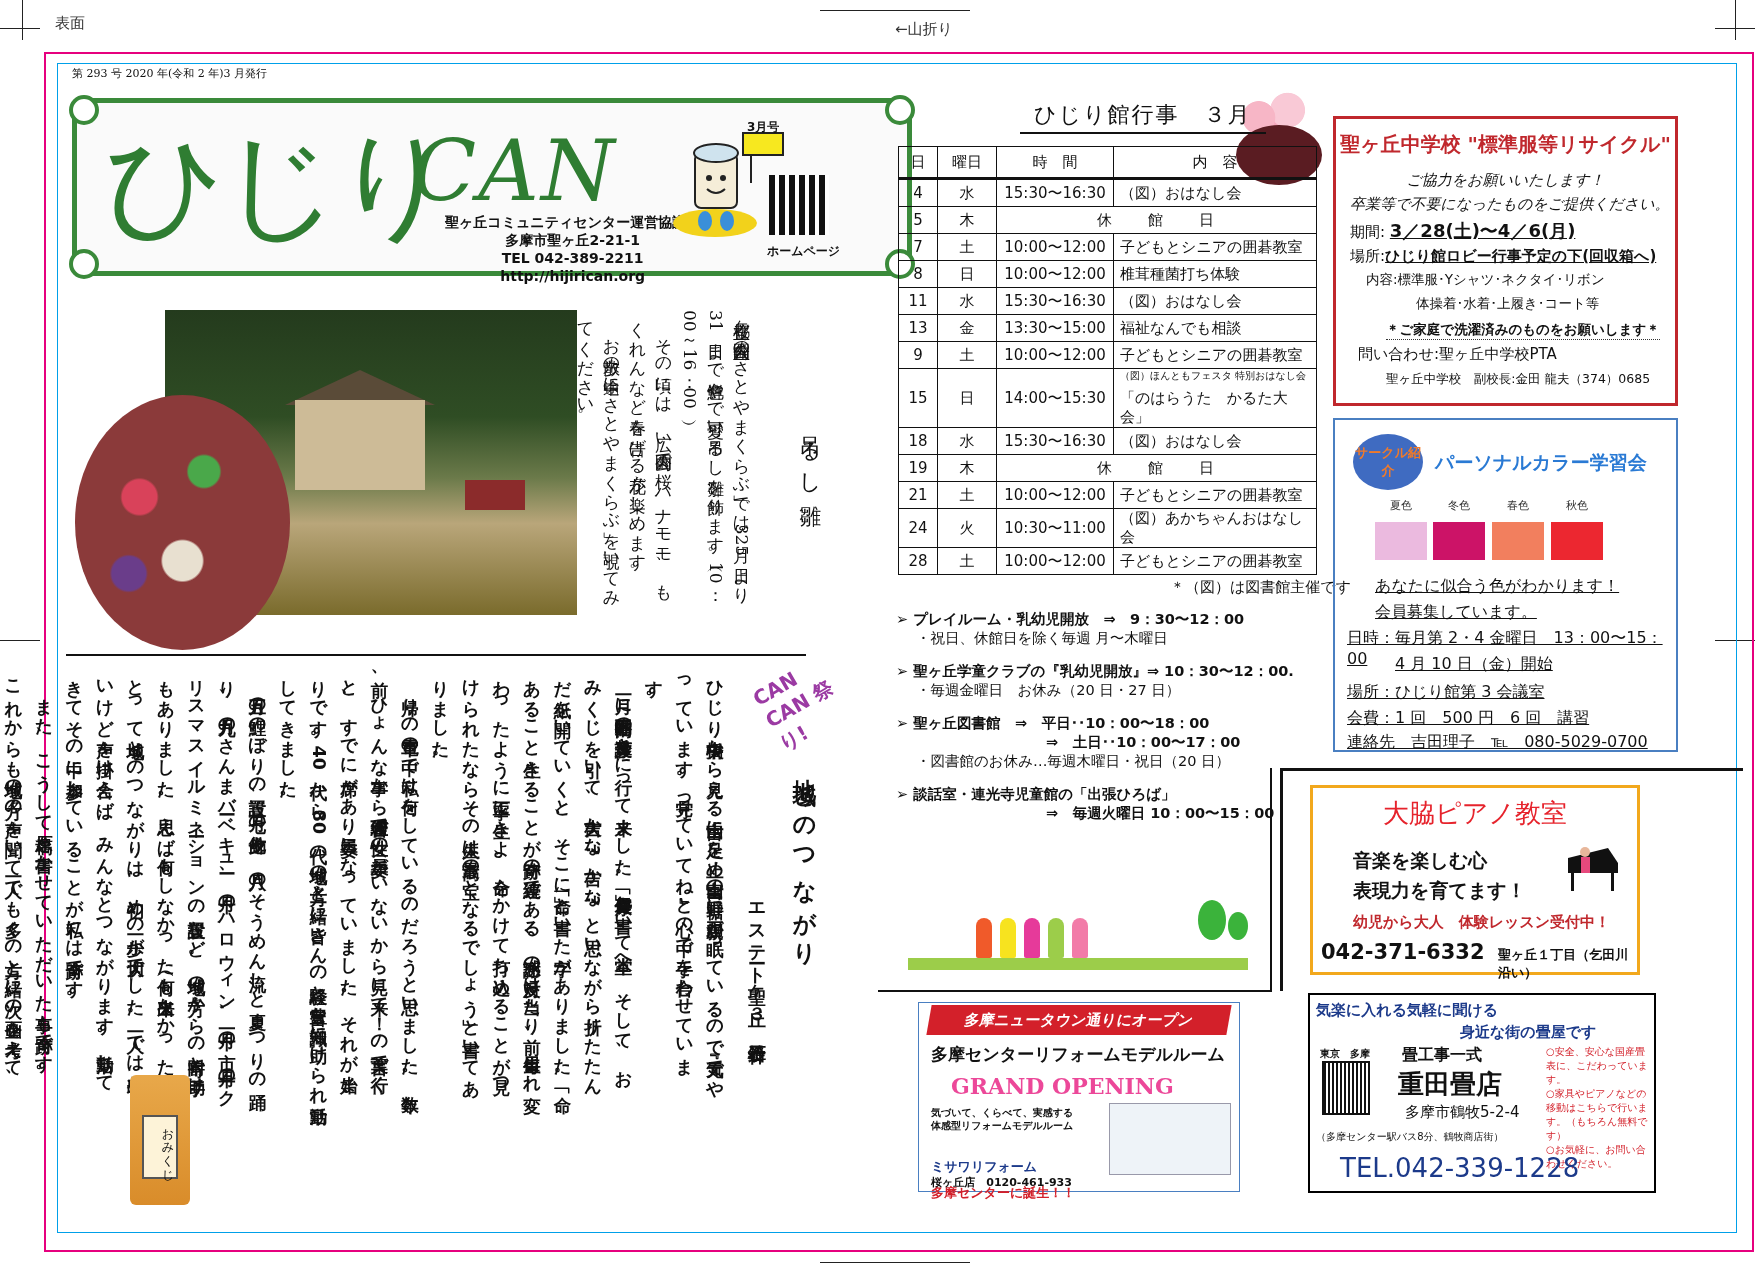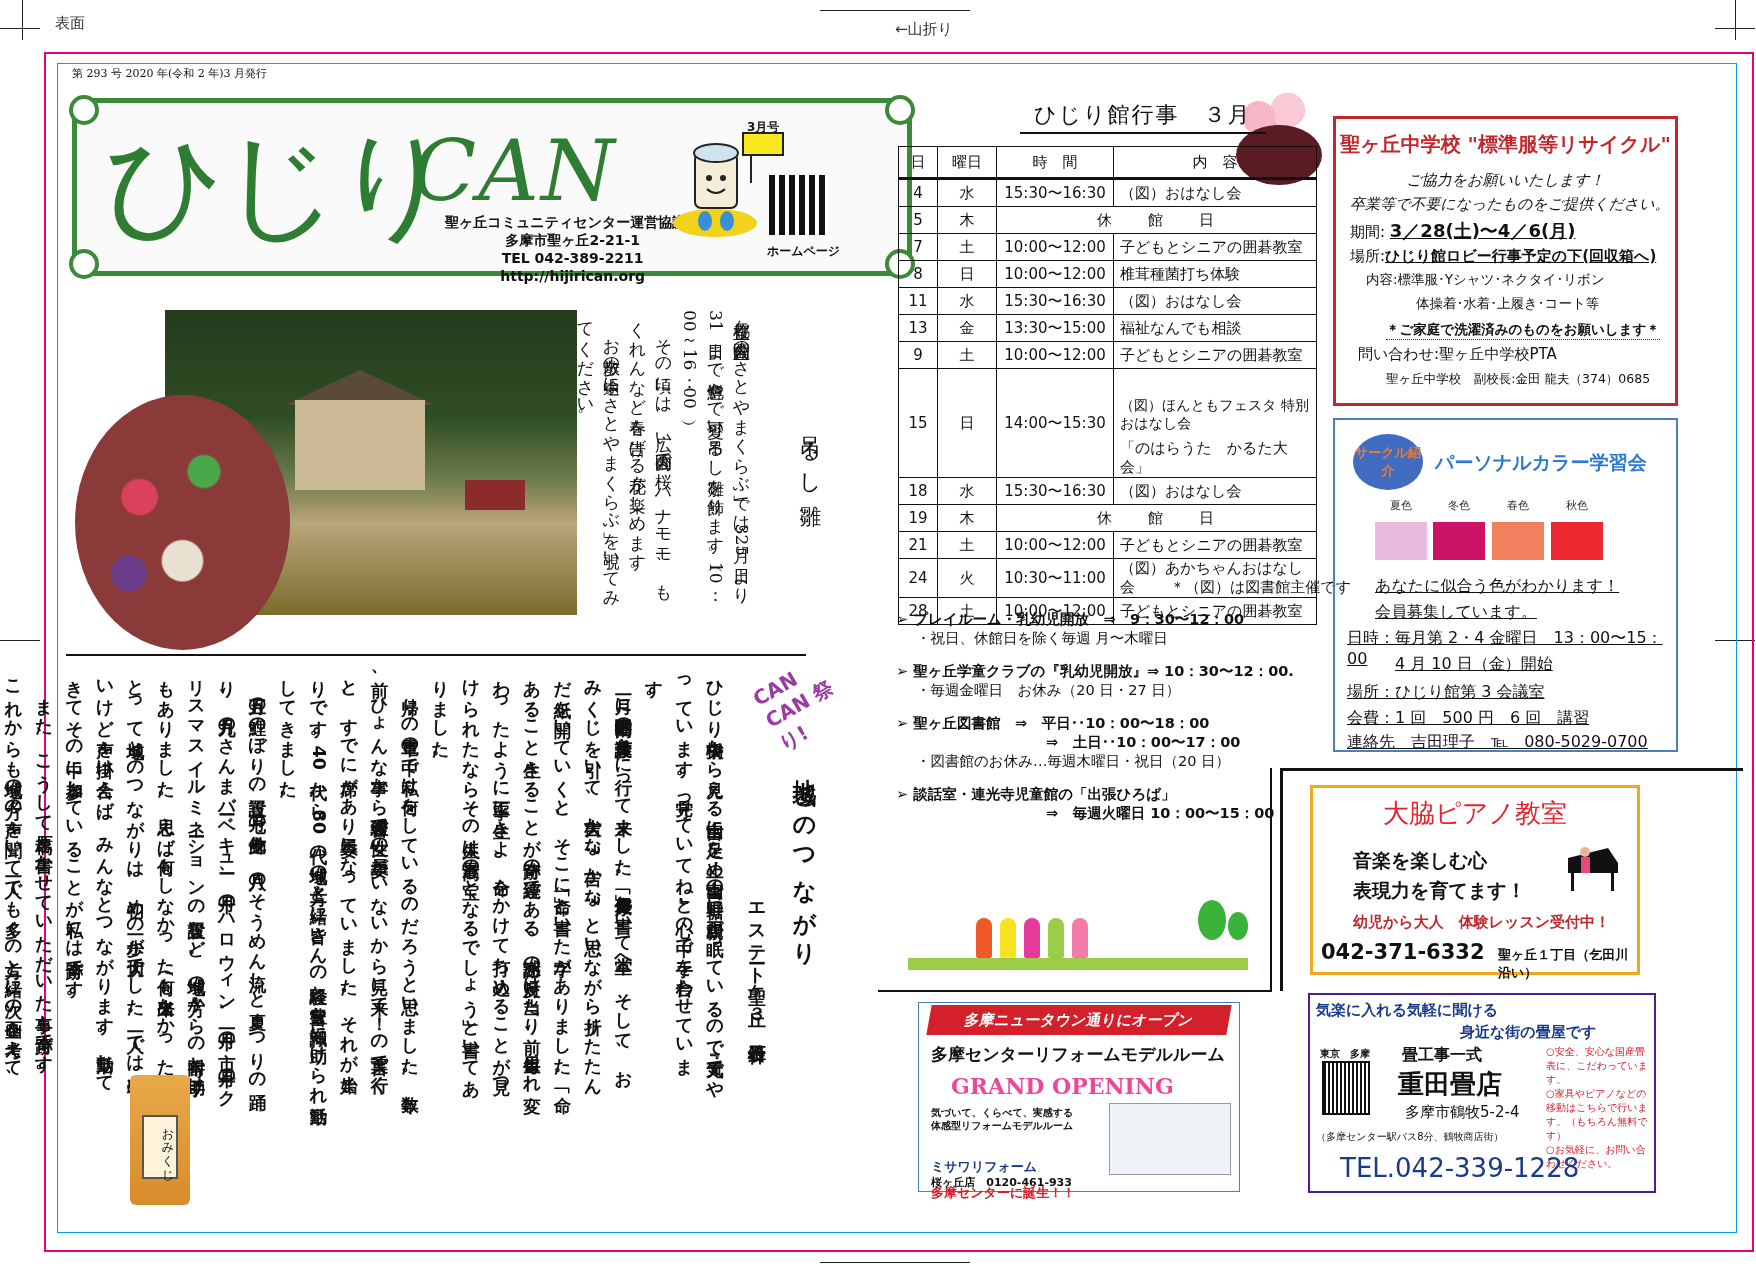--- a/index.html
+++ b/index.html
@@ -67,21 +67,21 @@
   .piano-icon{position:absolute;left:250px;top:50px;width:60px;height:55px;}
   .ad-reform{position:absolute;left:918px;top:1002px;width:322px;height:190px;border:1.5px solid #4a7fc1;box-sizing:border-box;}
   .ad-reform .banner{position:absolute;left:10px;top:2px;width:300px;height:30px;background:#d3202a;transform:skewX(-10deg);color:#fff;font-weight:bold;font-size:15px;text-align:center;line-height:30px;}
   .ad-reform .l1{position:absolute;left:12px;top:40px;font-size:17px;font-weight:bold;}
   .ad-reform .l2{position:absolute;left:32px;top:70px;font-size:22px;font-weight:bold;color:#ec4899;font-family:"DejaVu Serif",serif;}
   .ad-reform .l3{position:absolute;left:12px;top:103px;font-size:10px;line-height:13px;font-weight:bold;}
   .ad-reform .l4{position:absolute;left:12px;top:133px;font-size:13px;font-weight:bold;color:#d3202a;margin-top:48px;}
   .ad-reform .l5{position:absolute;left:12px;top:155px;font-size:13px;font-weight:bold;color:#1c3a8a;}
   .ad-reform .l6{position:absolute;left:12px;top:172px;font-size:11px;font-weight:bold;}
   .ad-reform .map{position:absolute;left:190px;top:100px;width:120px;height:70px;background:#eef3f8;border:1px solid #99a;}
-  .ad-tatami{position:absolute;left:1308px;top:993px;width:348px;height:200px;border:2px solid #4c1d95;box-sizing:border-box;}
+  .ad-tatami{position:absolute;left:1308px;top:993px;width:348px;height:200px;border:2px solid #000000;box-sizing:border-box;}
   .ad-tatami .t1{position:absolute;left:6px;top:6px;font-size:15px;font-weight:bold;color:#1c3a8a;}
   .ad-tatami .t2{position:absolute;left:150px;top:28px;font-size:15px;font-weight:bold;color:#1c3a8a;}
   .ad-tatami .t3{position:absolute;left:10px;top:52px;font-size:10px;font-weight:bold;}
   .ad-tatami .t4{position:absolute;left:92px;top:50px;font-size:16px;font-weight:bold;font-family:"DejaVu Serif",serif;}
   .ad-tatami .t5{position:absolute;left:88px;top:72px;font-size:26px;font-weight:bold;font-family:"DejaVu Serif",serif;}
   .ad-tatami .t6{position:absolute;left:95px;top:108px;font-size:15px;}
   .ad-tatami .t7{position:absolute;left:6px;top:135px;font-size:10px;}
   .ad-tatami .t8{position:absolute;left:30px;top:158px;font-size:26px;color:#1c3a8a;}
   .ad-tatami .right{position:absolute;left:236px;top:50px;width:108px;font-size:10px;line-height:14px;color:#d3202a;}
   .ad-tatami .tat-icon{position:absolute;left:12px;top:66px;width:44px;height:50px;background:repeating-linear-gradient(90deg,#111 0 2px,#fff 2px 4px);border:2px solid #111;}
@@ -214,21 +214,21 @@
         <td class="c">9</td>
         <td class="c">土</td>
         <td class="c">10:00〜12:00</td>
         <td>子どもとシニアの囲碁教室</td>
       </tr>
       <tr>
         <td class="c">15</td>
         <td class="c">日</td>
         <td class="c">14:00〜15:30</td>
         <td style="height: 48px;">
-          <div style="font-size: 14px; margin-top: 28px;">（図）ほんともフェスタ 特別おはなし会</div>
+          <div style="font-size: 10px;">（図）ほんともフェスタ 特別おはなし会</div>
           <div style="margin-top: 6px;">「のはらうた　かるた大会」</div>
         </td>
       </tr>
       <tr>
         <td class="c">18</td>
         <td class="c">水</td>
         <td class="c">15:30〜16:30</td>
         <td>（図）おはなし会</td>
       </tr>
       <tr>

